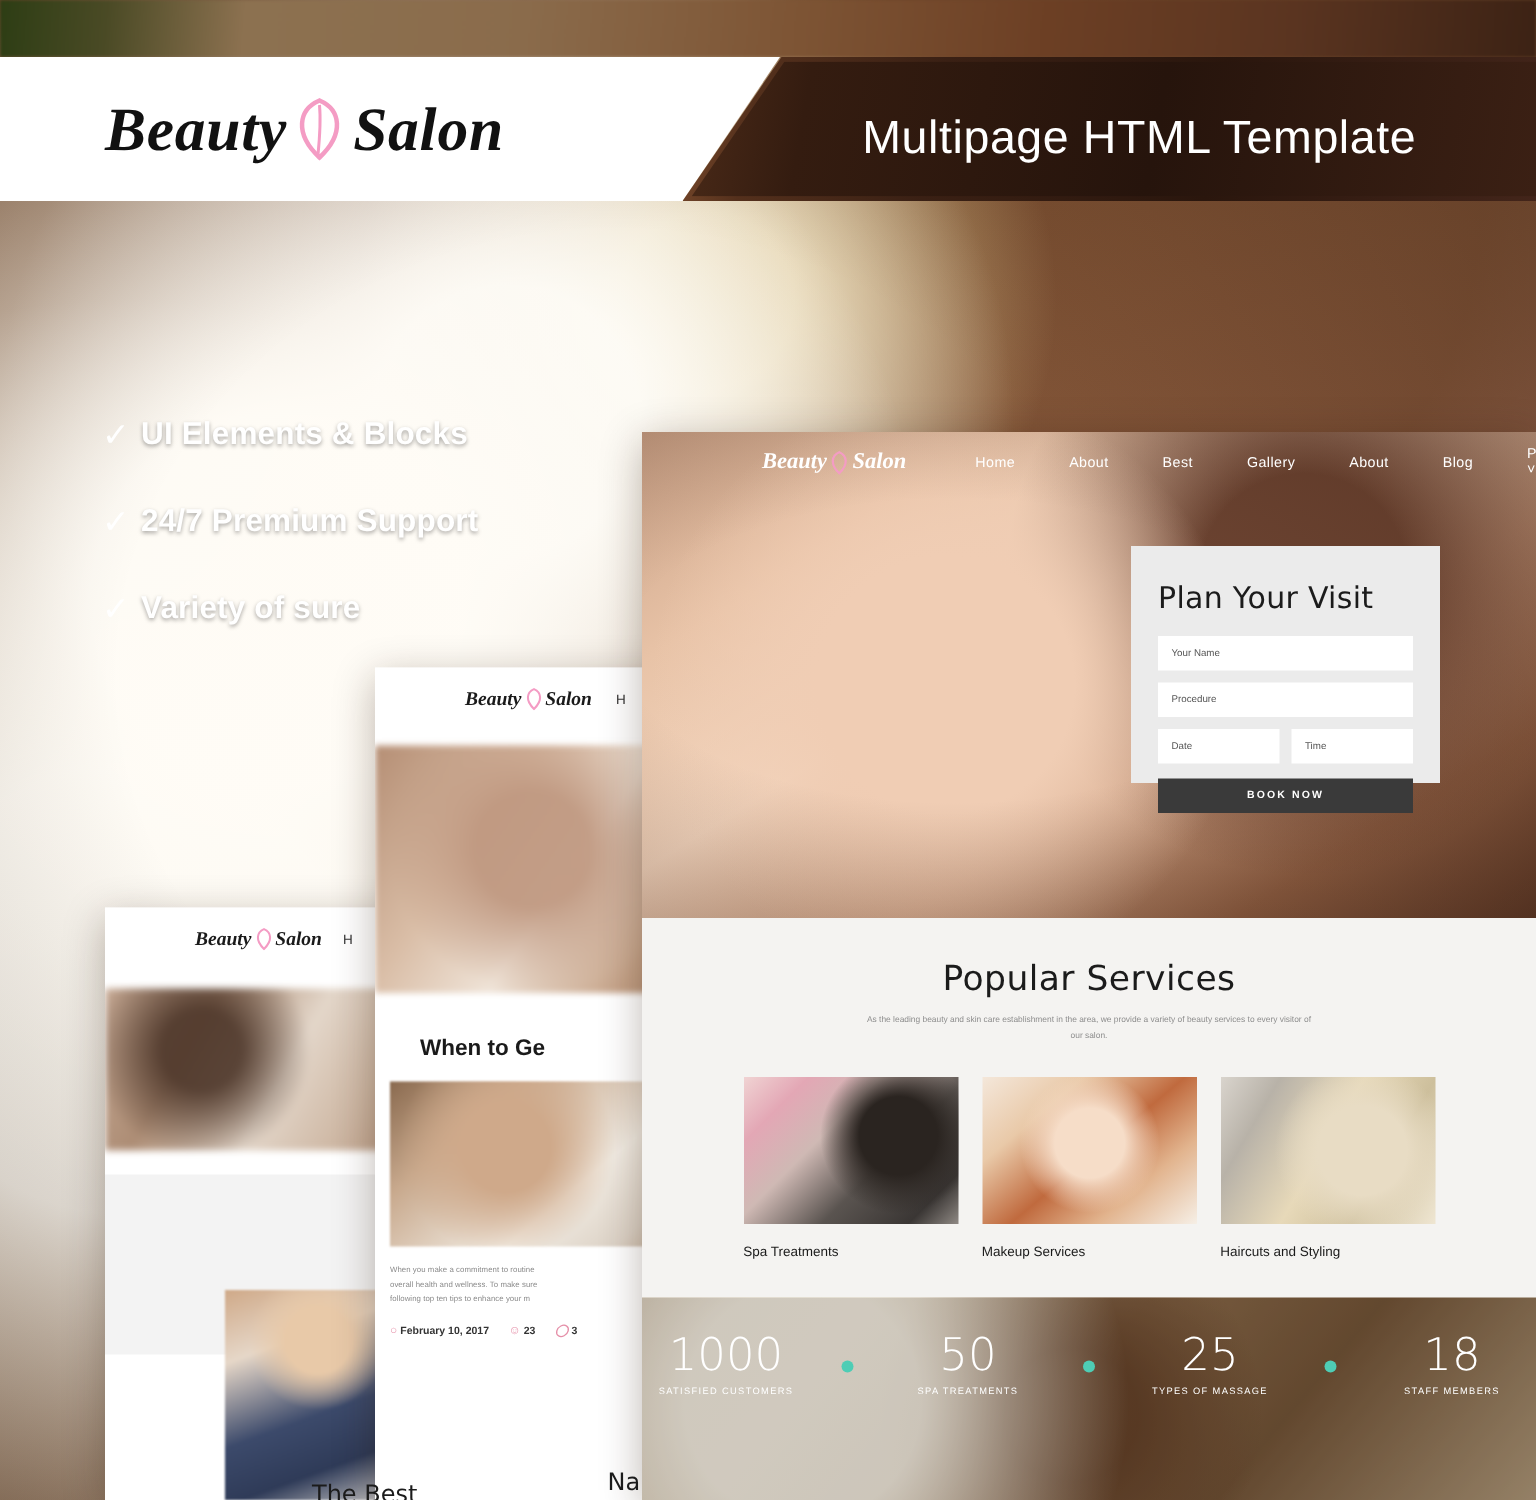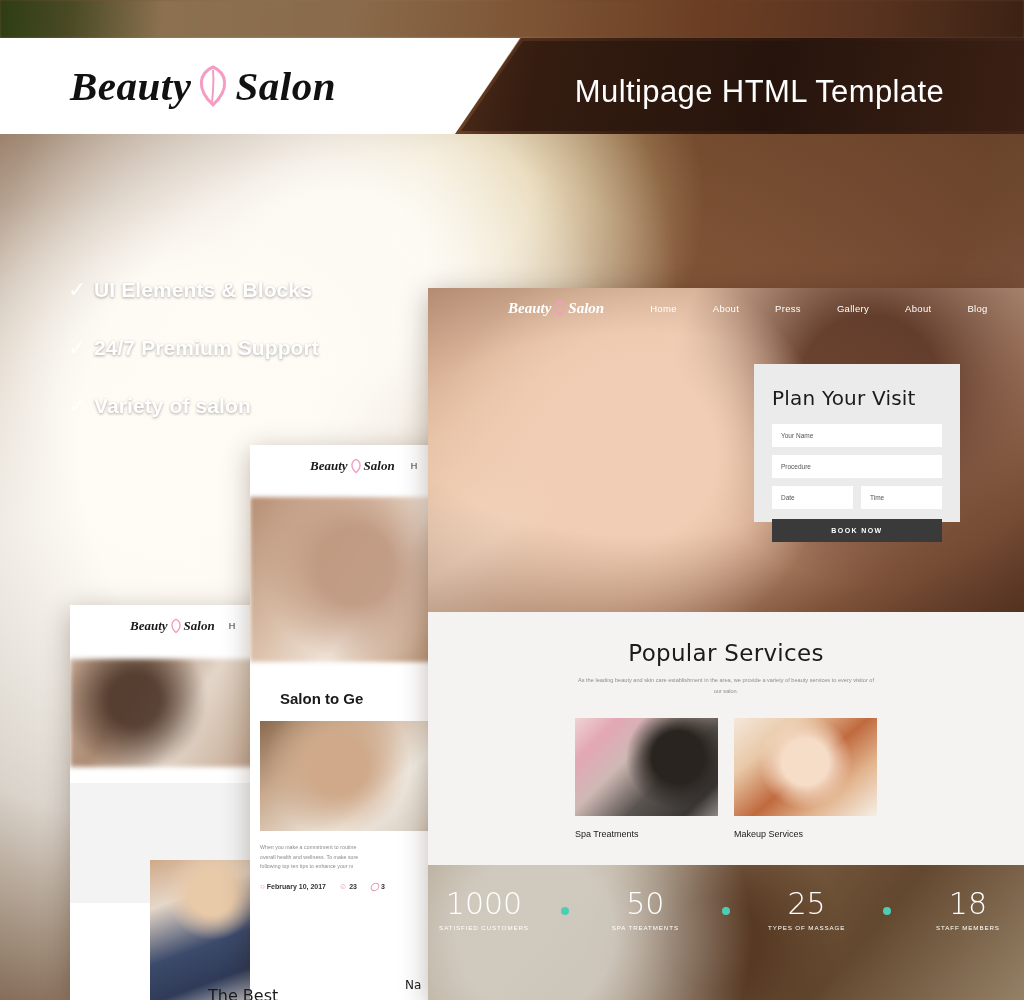--- a/index.html
+++ b/index.html
@@ -252,21 +252,21 @@
     <div class="feature-row">
       <span class="check">✓</span>
       <span class="feature-label">UI Elements &amp; Blocks</span>
     </div>
     <div class="feature-row">
       <span class="check">✓</span>
       <span class="feature-label">24/7 Premium Support</span>
     </div>
     <div class="feature-row">
       <span class="check">✓</span>
-      <span class="feature-label">Variety of salon</span>
+      <span class="feature-label">Variety of sure</span>
     </div>
   </div>
 
   <div class="mockup" id="mockA">
     <div class="mock-nav">
       <span class="mock-logo">
         <span>Beauty</span>
         <span class="leaf" style="width:14px;height:16px">
           <svg width="14" height="16" viewBox="0 0 40 46">
               <path d="M20 4 C34 10, 37 26, 20 42 C3 26, 6 10, 20 4 Z" fill="none" stroke="#f49cc4" stroke-width="4"></path>
@@ -290,55 +290,55 @@
           <svg width="14" height="16" viewBox="0 0 40 46">
               <path d="M20 4 C34 10, 37 26, 20 42 C3 26, 6 10, 20 4 Z" fill="none" stroke="#f49cc4" stroke-width="4"></path>
             </svg>
         </span>
         <span>Salon</span>
       </span>
       <span style="margin-left:16px;font-size:9px;color:#333">H</span>
     </div>
     <div class="photo"></div>
     <div class="sep"></div>
-    <div class="blog-title">Salon to Ge</div>
+    <div class="blog-title">When to Ge</div>
     <div class="blog-photo"></div>
     <div class="excerpt">
       <p>When you make a commitment to routine</p>
       <p>overall health and wellness. To make sure</p>
       <p>following top ten tips to enhance your m</p>
     </div>
     <div class="meta">
       <span><i class="mdot">○</i><b>February 10, 2017</b></span>
       <span><i class="mdot">☺</i><b>23</b></span>
       <span><i class="mdot">◯</i><b>3</b></span>
     </div>
     <div class="blockB"></div>
   </div>
-  <div style="position:absolute;left:405px;top:978px;z-index:6;font-size:12px" class="cut-caption">Na</div>
+  <div style="position:absolute;left:405px;top:978px;z-index:6;font-size:16px" class="cut-caption">Na</div>
 
   <div class="mockup" id="mockC">
 
     <div id="hero">
       <div class="hero-shade"></div>
 
       <div class="cnav">
         <span class="mock-logo">
           <span>Beauty</span>
           <span class="leaf" style="width:15px;height:17px">
             <svg width="15" height="17" viewBox="0 0 40 46">
                 <path d="M20 4 C34 10, 37 26, 20 42 C3 26, 6 10, 20 4 Z" fill="none" stroke="#f49cc4" stroke-width="4"></path>
               </svg>
           </span>
           <span>Salon</span>
         </span>
         <span class="cnav-links">
           <a href="#">Home</a>
           <a href="#">About</a>
-          <a href="#">Press</a>
+          <a href="#">Best</a>
           <a href="#">Gallery</a>
           <a href="#">About</a>
           <a href="#">Blog</a>
           <a href="#">Pages ˅</a>
         </span>
         <span class="socials">
           <span class="soc">ᴛ</span>
           <span class="soc">f</span>
           <span class="soc">●</span>
           <span class="soc">▣</span>
@@ -362,20 +362,24 @@
       <div class="sub">As the leading beauty and skin care establishment in the area, we provide a variety of beauty services to every visitor of our salon.</div>
       <div class="svc-grid">
         <div class="svc svc1">
           <div class="img"></div>
           <div class="lbl">Spa Treatments</div>
         </div>
         <div class="svc svc2">
           <div class="img"></div>
           <div class="lbl">Makeup Services</div>
         </div>
+        <div class="svc svc3">
+          <div class="img"></div>
+          <div class="lbl">Haircuts and Styling</div>
+        </div>
       </div>
     </div>
 
     <div class="counters">
       <div class="shade"></div>
       <div class="counter-row">
         <div class="ctr">
           <div class="num">1000</div>
           <div class="cap">SATISFIED CUSTOMERS</div>
         </div>

